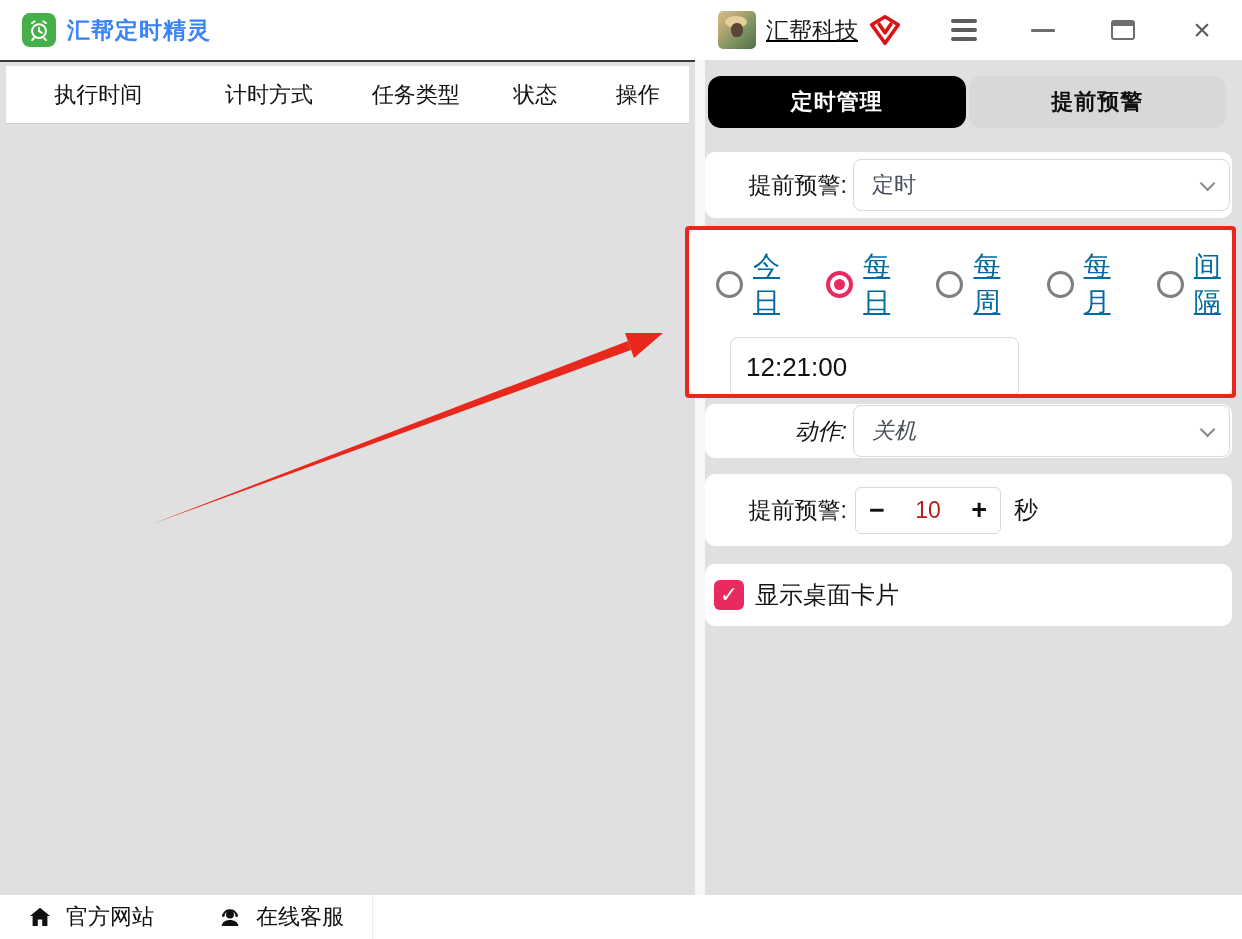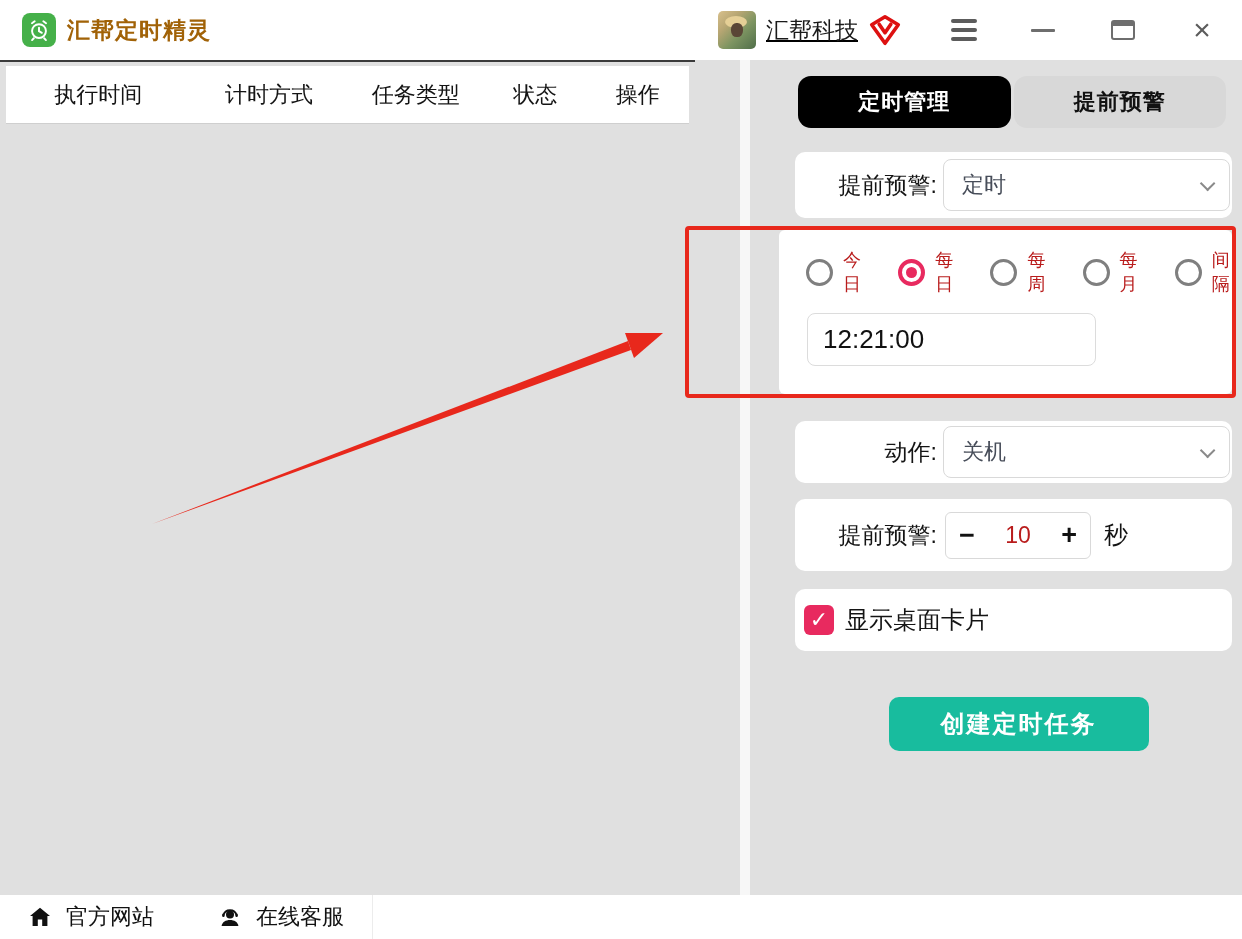--- a/index.html
+++ b/index.html
@@ -2,36 +2,36 @@
 <html><head>
 <meta charset="utf-8">
 <style>
   * { margin:0; padding:0; box-sizing:border-box; }
   html,body { width:1242px; height:939px; overflow:hidden; }
   body { font-family:"Liberation Sans","DejaVu Sans",sans-serif; background:#e0e0e0; position:relative; }
 
   
   .titlebar { height:60px; background:#fff; display:flex; align-items:center; padding-left:22px; }
   .app-icon { width:34px; height:34px; border-radius:8px; background:#45b049; display:flex; align-items:center; justify-content:center; flex:0 0 auto; }
-  .app-title { font-size:23px; font-weight:600; color:#a16207; margin-left:11px; letter-spacing:1px; }
+  .app-title { font-size:23px; font-weight:600; color:#3b82f6; margin-left:11px; letter-spacing:1px; }
   .account { margin-left:auto; display:flex; align-items:center; gap:10px;text-decoration:underline; }
   .avatar { width:38px; height:38px; border-radius:5px; background:linear-gradient(135deg,#d8c08c 0%,#b7a673 30%,#7d9461 60%,#4f6e49 100%); position:relative; overflow:hidden; }
   .avatar:before { content:""; position:absolute; left:7px; top:5px; width:22px; height:12px; border-radius:50%; background:#e5cf96; }
   .avatar:after { content:""; position:absolute; left:13px; top:12px; width:12px; height:14px; border-radius:45%; background:#5a4636; }
   .account-name { font-size:23px; font-weight:500; color:#1a1a1a; }
   .controls { display:flex; width:298px; justify-content:space-between; align-items:center; margin-left:42px; padding-right:20px; }
   .ctl { width:40px; height:40px; display:flex; align-items:center; justify-content:center; cursor:pointer; }
   .hamburger { display:flex; flex-direction:column; gap:5px; }
   .hamburger i { display:block; width:26px; height:4px; background:#5c5c5c; border-radius:2px; }
   .min-bar { width:24px; height:3px; background:#6e6e6e; border-radius:1px; }
   .max-box { width:24px; height:20px; border:2.5px solid #6e6e6e; border-top:6px solid #6e6e6e; border-radius:3px; }
   .close-x { font-size:30px; color:#5c5c5c; line-height:1; }
 
   
-  .main { display:flex; height:835px;gap:45px; }
+  .main { display:flex; height:835px; }
   .left-panel { width:695px; background:#e0e0e0; border-top:2px solid #3a3a3a; }
   .table-header { margin:4px 6px 0 6px; height:58px; background:#fff; display:flex; align-items:center; border-bottom:1px solid #cfcfcf; }
   .th { font-size:22px; color:#141414; font-weight:500; text-align:center; }
   .th:nth-child(1){width:27%;} .th:nth-child(2){width:23%;} .th:nth-child(3){width:20%;}
   .th:nth-child(4){width:15%;} .th:nth-child(5){width:15%;}
   .table-body { height:calc(100% - 62px); }
   .panel-divider { width:10px; background:#f7f7f7; }
   .right-panel { flex:1; background:#e0e0e0; padding-top:16px; display:flex; flex-direction:column; }
 
   
@@ -42,33 +42,33 @@
 
   
   .card { background:#fff; margin-right:10px; border-radius:10px; display:flex; align-items:center; }
   .form-label { width:142px; text-align:right; font-size:23px; color:#141414; flex:0 0 auto; }
   .select { flex:1; height:52px; margin:0 2px 0 6px; border:1px solid #d9d9d9; border-radius:8px; background:#fff; display:flex; align-items:center; padding:0 18px; cursor:pointer; }
   .select-value { font-size:22px; color:#474d59; }
   .chevron { margin-left:auto; width:11px; height:11px; border-right:2.4px solid #8a8a8a; border-bottom:2.4px solid #8a8a8a; transform:rotate(45deg) translateY(-3px); }
 
   .row-timing { margin-top:24px; height:66px; }
   .schedule-card { margin-top:12px; margin-left:-16px; height:164px; border-radius:6px; display:block; }
-  .row-action { margin-top:27px; height:62px; }
+  .row-action { margin-top:10px; height:54px;font-style:italic; }
   .row-warn { margin-top:16px; height:72px; }
   .row-check { margin-top:18px; height:62px; }
 
   
   .radio-row { display:flex; align-items:center; gap:35px; padding:18px 0 0 27px; }
   .radio-item { display:flex; align-items:center; gap:10px; cursor:pointer; }
   .radio-circle { width:27px; height:27px; border-radius:50%; border:3px solid #7f7f7f; background:#fff; position:relative; flex:0 0 auto; }
   .radio-item.selected .radio-circle { border:4px solid #e82a5f; }
   .radio-item.selected .radio-circle:after { content:""; position:absolute; left:50%; top:50%; width:11px; height:11px; margin:-5.5px 0 0 -5.5px; border-radius:50%; background:#e82a5f; }
-  .radio-label { font-size:18px; color:#b91c1c; }
-
-  .time-input { margin:17px 0 0 28px; width:289px; height:53px; border:1px solid #dcdcdc; border-radius:8px; background:#fff; font-size:26px; color:#111; padding-left:15px; font-family:inherit; }
+  .radio-label { font-size:27px; color:#0369a1;text-decoration:underline; }
+
+  .time-input { margin:17px 0 0 41px; width:289px; height:60px; border:1px solid #dcdcdc; border-radius:8px; background:#fff; font-size:26px; color:#111; padding-left:15px; font-family:inherit; }
 
   
   .stepper { width:146px; height:47px; border:1px solid #d9d9d9; border-radius:6px; margin-left:8px; display:flex; align-items:center; justify-content:space-between; padding:0 13px; background:#fff; }
   .step-btn { font-size:27px; font-weight:700; color:#111; cursor:pointer; line-height:1; }
   .step-value { font-size:23px; color:#b91c1c; }
   .unit { font-size:24px; color:#141414; margin-left:13px; }
 
   
   .checkbox { width:30px; height:30px; border-radius:6px; background:#e82a5f; margin-left:9px; display:flex; align-items:center; justify-content:center; cursor:pointer; flex:0 0 auto; }
   .checkbox.checked:after { content:"✓"; color:#fff; font-size:22px; font-weight:700; }
@@ -206,21 +206,20 @@
         <span class="step-btn">+</span>
       </div>
       <span class="unit">秒</span>
     </div>
 
     <div class="card row-check">
       <span class="checkbox checked"></span>
       <span class="check-label">显示桌面卡片</span>
     </div>
 
-    <button class="create-btn">创建定时任务</button>
   </section>
 </div>
 
 <footer class="footer">
   <span class="footer-item">
     <svg width="24" height="24" viewBox="0 0 24 24" fill="#111">
         <path d="M12 2.8 22 11h-2.6v10h-5.2v-6.4h-4.4V21H4.6V11H2z"></path>
       </svg>
     <span class="label">官方网站</span>
   </span>

